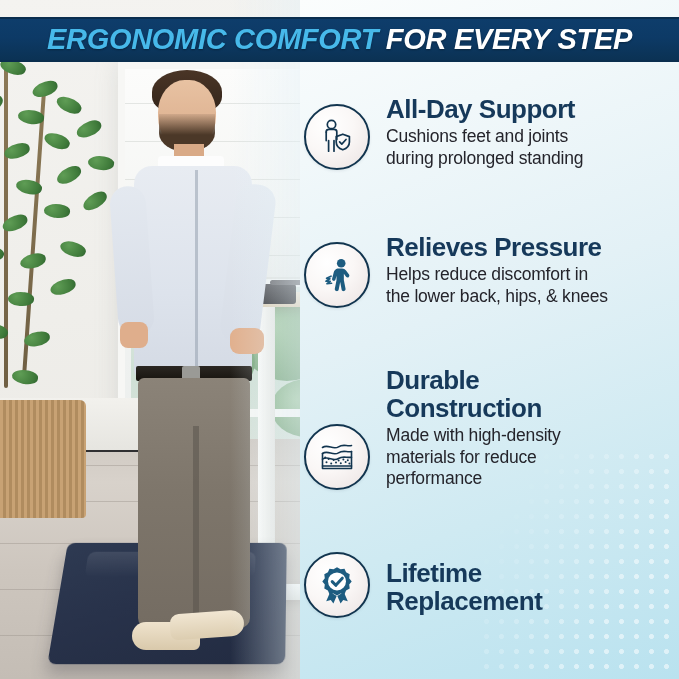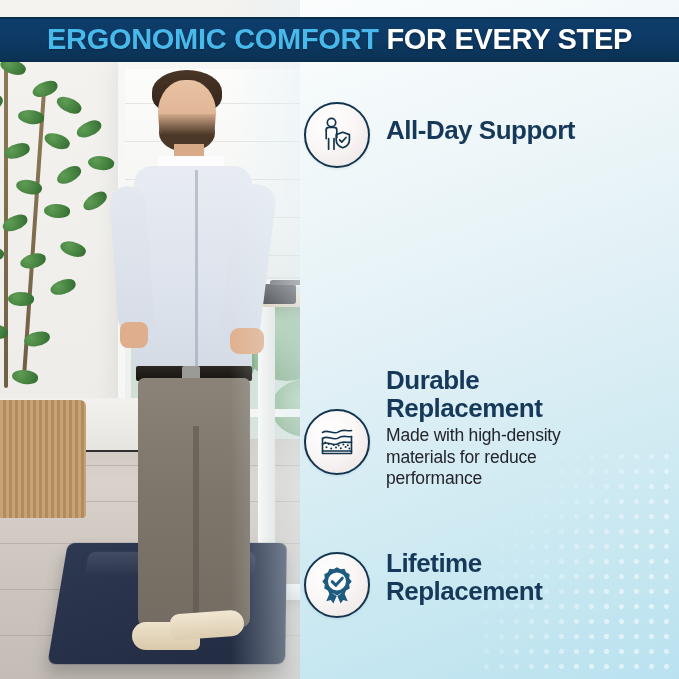--- a/index.html
+++ b/index.html
@@ -271,41 +271,42 @@
   }
 
   
   .banner {
     position:absolute; left:0; top:17px; width:679px; height:45px;
     background: linear-gradient(180deg,#0e3d6b 0%, #0d3a66 45%, #0b3254 100%);
     border-top: 2px solid #0a2e4e;
     border-bottom: 2px solid #0a2e4e;
     display:flex; align-items:center; justify-content:center;
     z-index: 8;
+    font-style: italic;
   }
   .banner-text {
     font-size: 29px;
     font-weight: bold;
     letter-spacing: -.3px;
     white-space: nowrap;
     line-height: 1;
     text-shadow: 0 1px 2px rgba(0,0,0,.35);
   }
   .banner-accent { color:#47b9ea; }
   .banner-plain  { color:#ffffff; }
 
   
   .features {
     position:absolute; left:300px; top:62px; width:379px; height:617px;
     z-index: 6;
   }
   .feature {
     position:absolute;
     display:flex;
-    align-items:center;
+    align-items:flex-end;
     gap: 16px;
     left: 4px;
     width: 372px;
   }
   .f1 { top: 34px; }
   .f2 { top: 172px; }
   .f3 { top: 305px; }
   .f4 { top: 478px; }
 
   .icon-wrap {
@@ -476,23 +477,39 @@
           <circle cx="14.5" cy="7.5" r="4.2"></circle>
           <path d="M9.2 14.8 C9.2 13.4 10.4 12.4 12 12.4 h5 c1.6 0 2.8 1 2.8 2.4 v7.6"></path>
           <path d="M9.2 15.2 v8.4"></path>
           <path d="M11.6 23.6 v10.6 M17.0 23.6 v10.6"></path>
           <path d="M25.8 17.2 l6.6 2.4 v5.4 c0 4.1-3.1 6.6-6.6 7.8 c-3.5-1.2-6.6-3.7-6.6-7.8 v-5.4 z"></path>
           <path d="M22.6 24.8 l2.2 2.3 4.2-4.6"></path>
         </svg>
       </div>
       <div class="feature-text">
         <div class="feature-title">All-Day Support</div>
-      </div>
-    </div>
-
+        <div class="feature-desc">Cushions feet and joints
+during prolonged standing</div>
+      </div>
+    </div>
+
+    <div class="feature f2">
+      <div class="icon-wrap">
+        <svg width="40" height="40" viewBox="0 0 40 40" fill="#1d5c80" stroke="none">
+          <circle cx="24.2" cy="8.2" r="4.3"></circle>
+          <path d="M20.6 13.6 c-2.0 .5-3.4 1.9-3.9 3.9 l-1.6 6.2 c-.25 1.0 .3 1.9 1.25 2.15 .95 .25 1.9-.3 2.15-1.25 l1.0-3.9 .0 4.5 -1.7 8.6 c-.22 1.1 .5 2.1 1.6 2.3 1.1 .22 2.1-.5 2.3-1.6 l1.5-7.4 1.4 7.4 c.2 1.1 1.25 1.82 2.35 1.6 1.1-.2 1.8-1.25 1.6-2.35 l-1.7-8.7 .0-6.3 2.2 3.0 c.6 .82 1.75 1.0 2.57 .4 .82-.6 1.0-1.75 .4-2.57 l-3.0-4.1 c-.95-1.3-2.3-2.0-3.9-2.0 z"></path>
+          <path d="M14.0 21.2 l-4.4 2.1 3.3 .5 -3.9 2.4 4.2 .15 -3.2 2.3 4.5-.4" fill="none" stroke="#1d5c80" stroke-width="1.7" stroke-linecap="round" stroke-linejoin="round"></path>
+        </svg>
+      </div>
+      <div class="feature-text">
+        <div class="feature-title">Relieves Pressure</div>
+        <div class="feature-desc">Helps reduce discomfort in
+the lower back, hips, &amp; knees</div>
+      </div>
+    </div>
 
     <div class="feature f3">
       <div class="icon-wrap">
         <svg width="42" height="42" viewBox="0 0 42 42" fill="none" stroke="#12354f" stroke-width="1.6" stroke-linecap="round" stroke-linejoin="round">
           <path d="M6.5 11.5 C12 7.5 17 14.5 22.5 10.8 C27 7.8 31 10.5 35.5 9.5"></path>
           <path d="M6.5 17.5 C12 13.5 17 20.5 22.5 16.8 C27 13.8 31 16.5 35.5 15.5"></path>
           <path d="M6.5 23.2 C12 19.2 17 26.2 22.5 22.5 C27 19.5 31 22.2 35.5 21.2"></path>
           <path d="M6.5 17.5 v15.0 h29 v-17.0"></path>
           <path d="M6.5 30.0 h29"></path>
           <g fill="#12354f" stroke="none">
@@ -506,21 +523,21 @@
               <circle cx="17.6" cy="24.0" r="1.0"></circle>
             <circle cx="22.6" cy="24.6" r="1.0"></circle>
               <circle cx="27.4" cy="23.6" r="1.0"></circle>
             <circle cx="31.8" cy="24.2" r="1.0"></circle>
               <circle cx="9.2" cy="21.4" r="1.0"></circle>
           </g>
         </svg>
       </div>
       <div class="feature-text">
         <div class="feature-title">Durable
-Replacement</div>
+Construction</div>
         <div class="feature-desc">Made with high-density
 materials for reduce
 performance</div>
       </div>
     </div>
 
     <div class="feature f4">
       <div class="icon-wrap">
         <svg width="40" height="40" viewBox="0 0 40 40" fill="#1d5c80" stroke="none">
           <path d="M13.2 27.0 l-4.0 9.2 4.6-1.3 2.6 3.7 3.3-7.6 z"></path>

